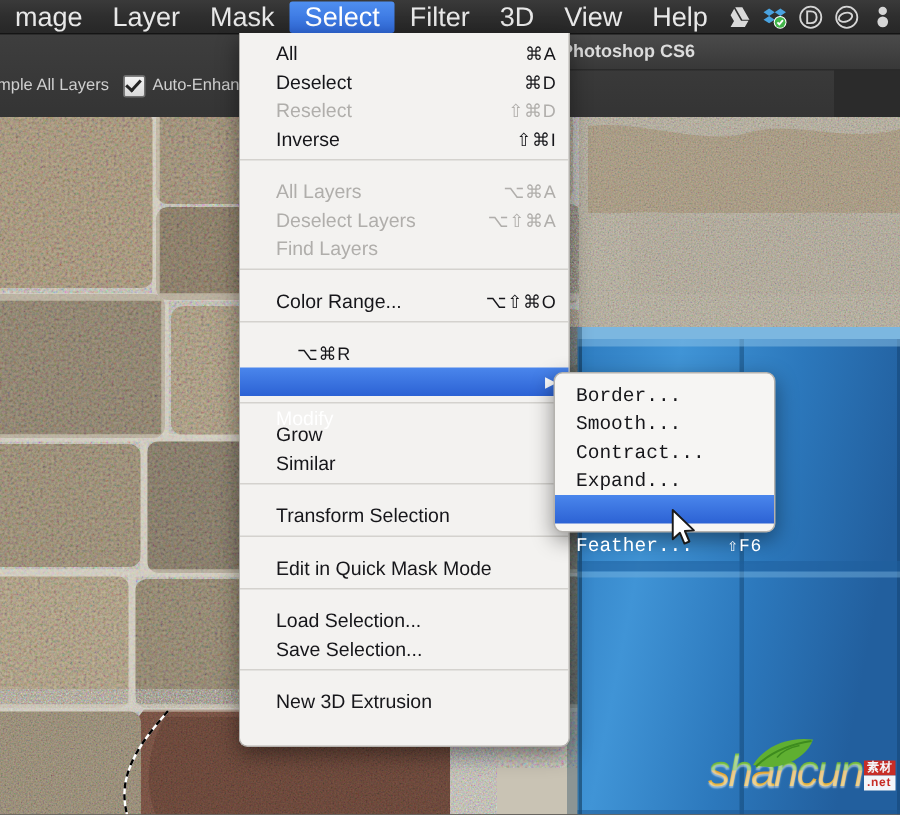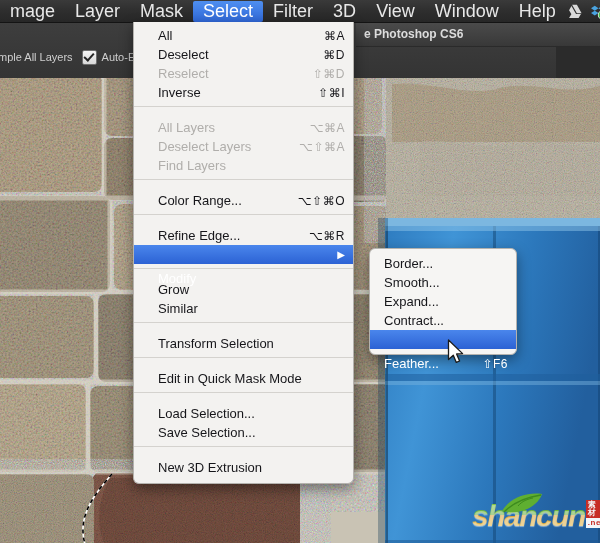--- a/index.html
+++ b/index.html
@@ -108,28 +108,28 @@
     position: absolute; left: 0; top: 78px;
     width: 600px; height: 465px;
     overflow: hidden;
     background: #9d9287;
     z-index: 10;
   }
 
   
   .menu {
     position: absolute;
-    left: 133px; top: 22px;
+    left: 159px; top: 22px;
     width: 219px;
     background: #f3f2f0;
     border: 1px solid #b4b2ae;
     border-top: none;
     border-radius: 0 0 6px 6px;
     box-shadow: 0 5px 14px rgba(0,0,0,.42);
-    padding: 4px 0 6px 0;
+    padding: 4px 0 20px 0;
     z-index: 50;
   }
   .mi {
     position: relative;
     display: flex; align-items: center;
     height: 19px;
     padding: 0 8px 0 24px;
     font-size: 13px;
     color: #16161a;
     white-space: nowrap;
@@ -163,20 +163,21 @@
   .submenu {
     position: absolute;
     left: 369px; top: 248px;
     width: 146px;
     background: #f6f5f3;
     border: 1px solid #b4b2ae;
     border-radius: 6px;
     box-shadow: 0 5px 14px rgba(0,0,0,.42);
     padding: 5px 0 5px 0;
     z-index: 60;
+    font-family: Liberation Mono, monospace;
   }
   .submenu .mi { padding: 0 8px 0 14px; }
   .submenu .mi.sel { border-radius: 0; }
 
   
   .cursor {
     position: absolute;
     left: 447px; top: 339px;
     z-index: 70;
     pointer-events: none;
@@ -185,21 +186,21 @@
   
   .watermark {
     position: absolute;
     left: 472px; top: 500px;
     z-index: 65;
     display: flex; align-items: flex-end;
     opacity: .95;
   }
   .wm-text {
     font-size: 30px;
-    font-weight: bold;
+    font-weight: normal;
     font-style: italic;
     letter-spacing: -1.5px;
     line-height: 30px;
     background: linear-gradient(180deg, #8fd13f 0%, #5fae28 45%, #e8a021 46%, #f5c43a 100%);
     -webkit-background-clip: text;
     background-clip: text;
     color: transparent;
     text-shadow: 0 1px 1px rgba(255,255,255,.5);
   }
   .wm-leaf {
@@ -360,21 +361,20 @@
   <div class="titlestrip-underline"></div>
 
   <div class="menubar">
     <div class="mb-item">mage</div>
     <div class="mb-item">Layer</div>
     <div class="mb-item">Mask</div>
     <div class="mb-item active">Select</div>
     <div class="mb-item">Filter</div>
     <div class="mb-item">3D</div>
     <div class="mb-item">View</div>
-    <div class="mb-item">Window</div>
     <div class="mb-item">Help</div>
     <div class="mb-spacer"></div>
     <div class="mb-icons">
       <svg class="mb-ico" viewBox="0 0 20 20">
         <path d="M7.2 2.2 L12.8 2.2 L18.4 12 L12.8 12 Z M6.4 3.4 L11.8 12.8 L9 17.6 L3.6 8.4 Z
                  M3.6 17.6 L6.4 12.8 L17.6 12.8 L14.8 17.6 Z" fill="#d9d9d9"></path>
       </svg>
       <svg class="mb-ico" viewBox="0 0 20 20">
         <path d="M5.6 3.2 L10 6.1 L5.6 9 L1.2 6.1 Z M14.4 3.2 L18.8 6.1 L14.4 9 L10 6.1 Z
                  M1.2 11.9 L5.6 9 L10 11.9 L5.6 14.8 Z M14.4 9 L18.8 11.9 L14.4 14.8 L10 11.9 Z" fill="#4aa3e0"></path>
@@ -437,21 +437,20 @@
 
     <div class="mi">
       <span class="lbl">Color Range...</span>
       <span class="key">⌥⇧⌘O</span>
     </div>
 
     <div class="sep"></div>
     <div class="gap"></div>
 
     <div class="mi">
-      <span class="lbl">Refine Edge...</span>
       <span class="key">⌥⌘R</span>
     </div>
     <div class="mi sel">
       <span class="lbl">Modify</span>
       <span class="arrow">▶</span>
     </div>
 
     <div class="sep"></div>
     <div class="gap"></div>
 
@@ -504,25 +503,25 @@
   <div class="submenu">
     <div class="mi">
       <span class="lbl">Border...</span>
       <span class="key"></span>
     </div>
     <div class="mi">
       <span class="lbl">Smooth...</span>
       <span class="key"></span>
     </div>
     <div class="mi">
+      <span class="lbl">Contract...</span>
+      <span class="key"></span>
+    </div>
+    <div class="mi">
       <span class="lbl">Expand...</span>
-      <span class="key"></span>
-    </div>
-    <div class="mi">
-      <span class="lbl">Contract...</span>
       <span class="key"></span>
     </div>
     <div class="mi sel">
       <span class="lbl">Feather...</span>
       <span class="key">⇧F6</span>
     </div>
   </div>
 
   <svg class="cursor" width="20" height="28" viewBox="0 0 20 28">
     <path d="M1.5 1 L1.5 20.5 L6.3 16.2 L9.3 23.4 L12.6 22 L9.6 15 L15.6 14.6 Z" fill="#ffffff" stroke="#1a1a1a" stroke-width="1.3" stroke-linejoin="round"></path>

